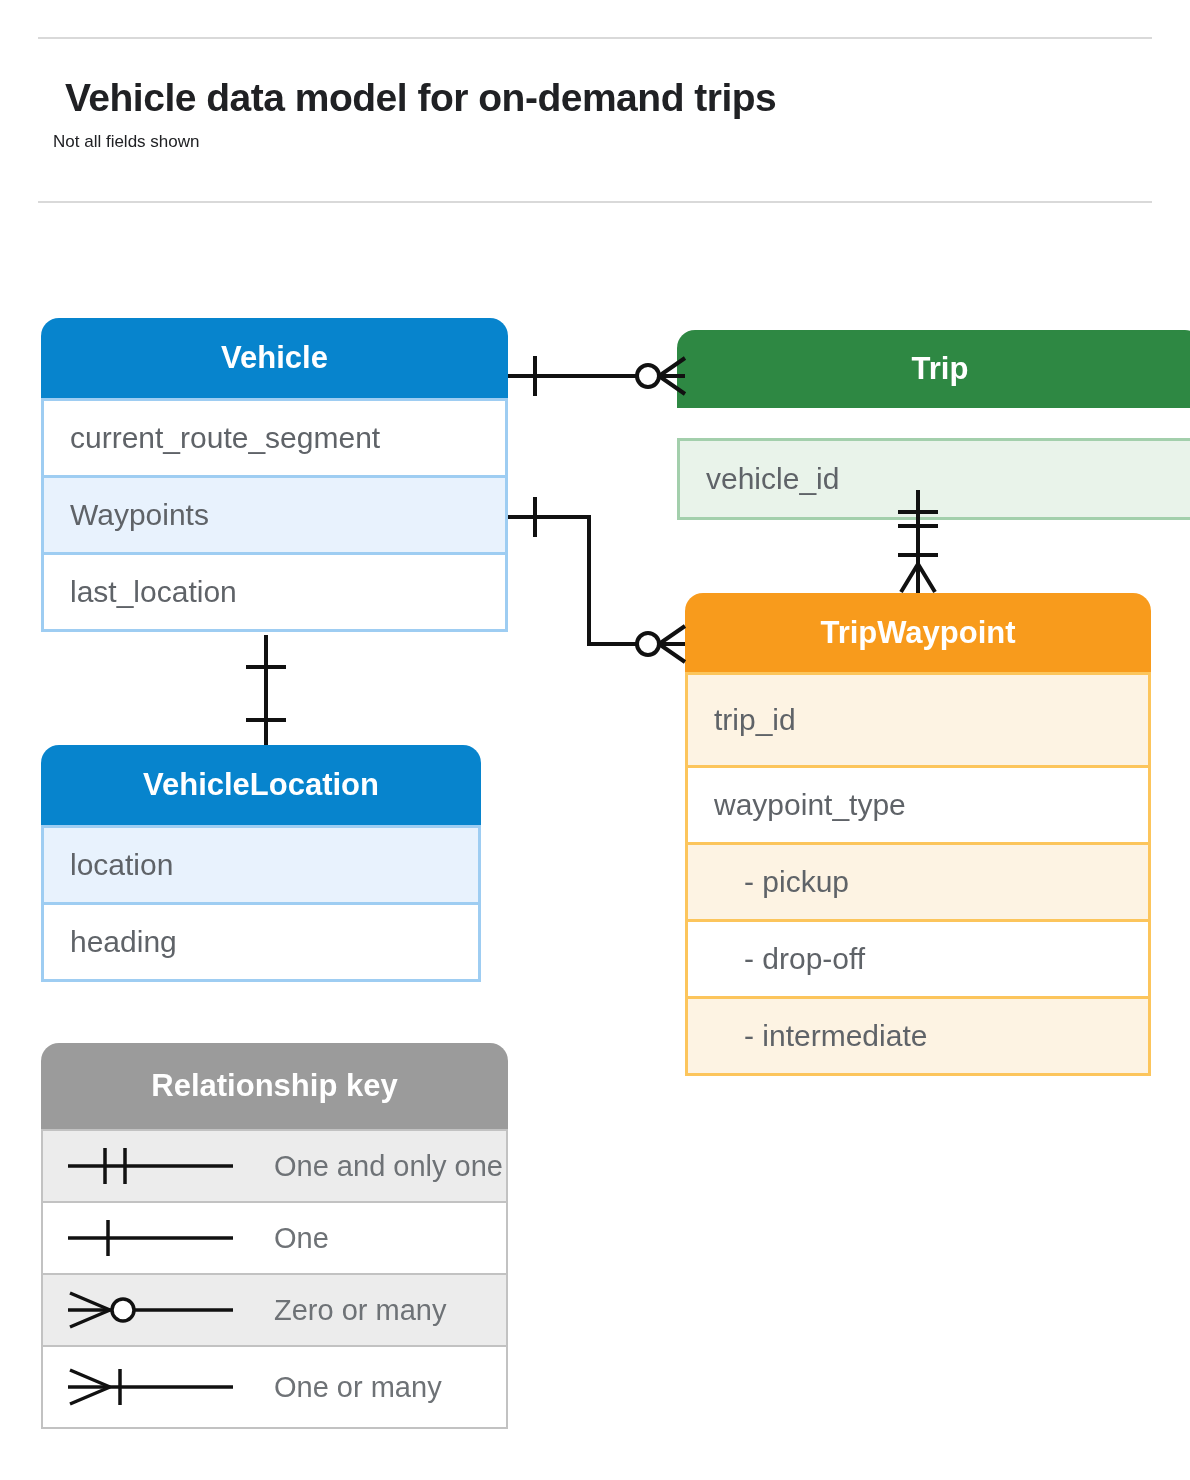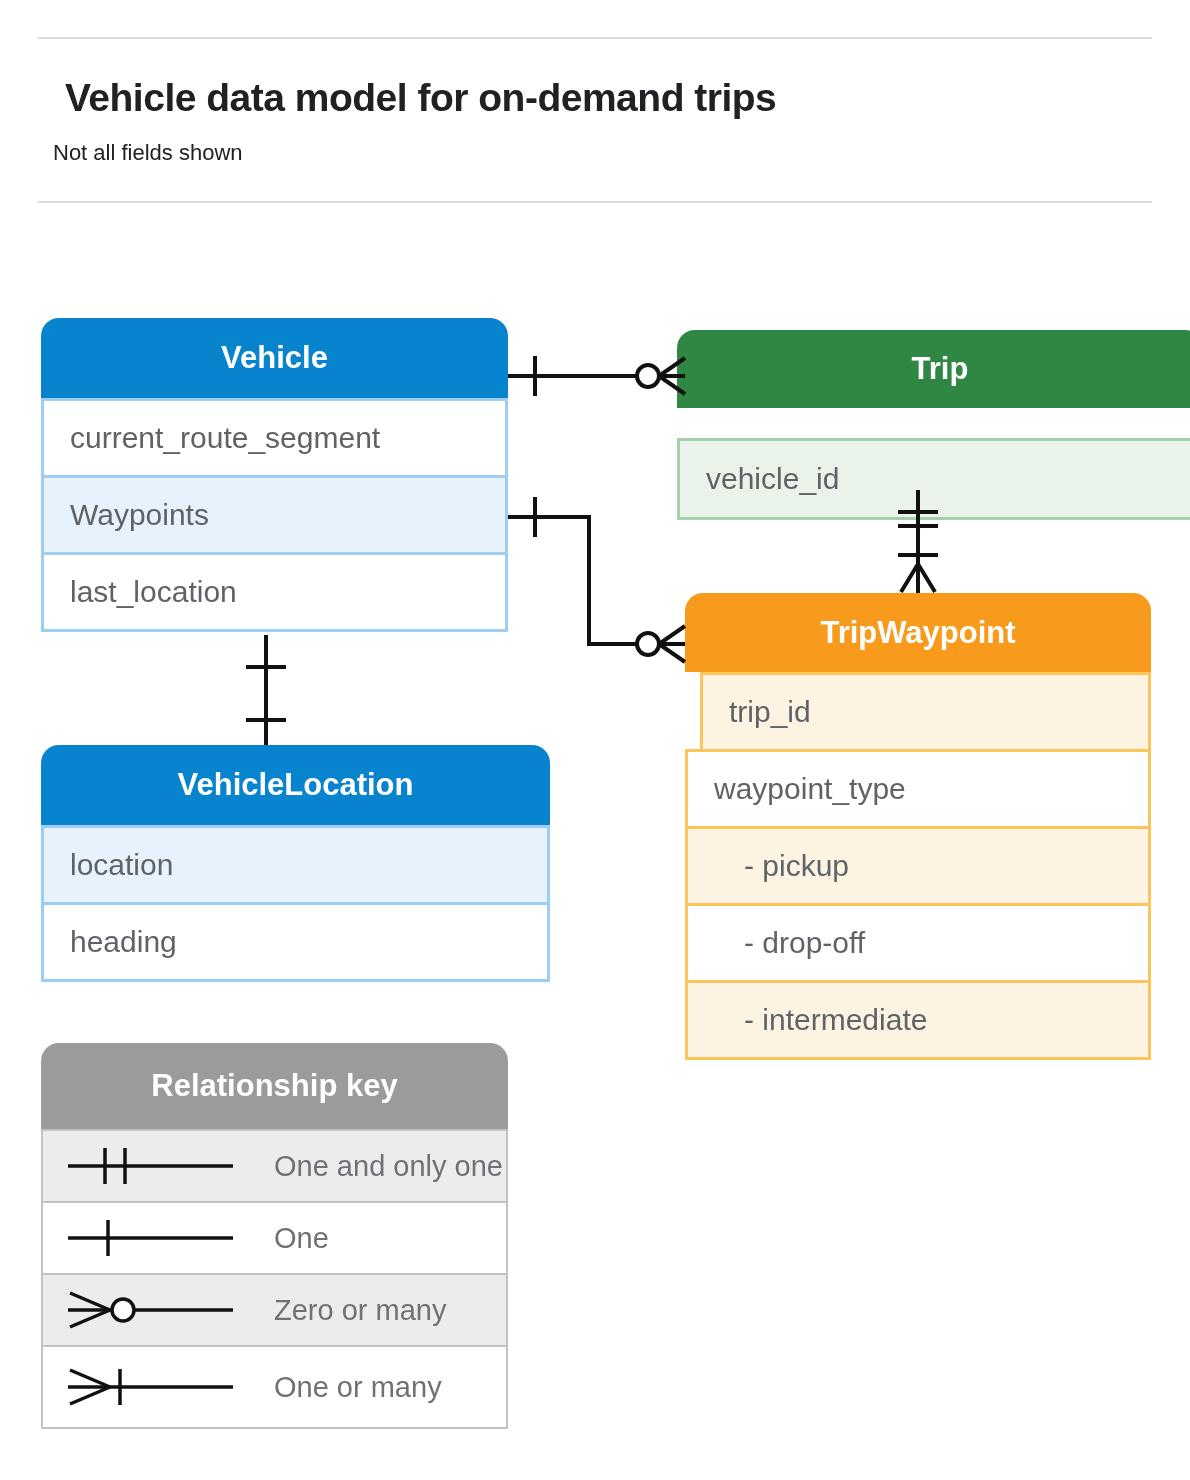--- a/index.html
+++ b/index.html
@@ -9,21 +9,21 @@
     --gray:#9b9b9b; --gray-light:#ececec; --gray-border:#c2c2c2;
     --ink:#111111; --field-text:#5f6368; --title-text:#202124; --rule:#d9d9d9;
   }
   *{margin:0;padding:0;box-sizing:border-box;}
   html,body{background:#ffffff;}
   body{font-family:"Liberation Sans", sans-serif;}
   .canvas{position:relative;width:1190px;height:1480px;background:#ffffff;overflow:hidden;}
 
   .rule{position:absolute;left:38px;width:1114px;height:0;border-top:2px solid var(--rule);}
   .page-title{position:absolute;left:53px;top:76px;font-size:39px;font-weight:700;color:var(--title-text);letter-spacing:-0.5px;margin-left:12px;}
-  .page-subtitle{position:absolute;left:53px;top:140px;font-size:22px;color:var(--title-text);}
+  .page-subtitle{position:absolute;left:53px;top:132px;font-size:17px;color:var(--title-text);}
 
   .entity{position:absolute;z-index:2;border-radius:7px;}
   .entity-header{display:flex;align-items:center;justify-content:center;
     color:#ffffff;font-weight:700;font-size:31px;border-radius:18px 18px 0 0;}
   .row{display:flex;align-items:center;padding-left:26px;font-size:30px;color:var(--field-text);
     background:#ffffff;border:3px solid transparent;}
   .row + .row{margin-top:-3px;}
   .row.indent{padding-left:56px;}
 
   .blue-t .row{border-color:var(--blue-border);}
@@ -87,28 +87,28 @@
     <div class="row" style="height:80px;">last_location</div>
   </div>
 
   <div class="entity green-t" style="left:677px;top:330px;width:526px;">
     <div class="entity-header" style="height:78px;background:var(--green);">Trip</div>
     <div class="row alt" style="height:82px;">vehicle_id</div>
   </div>
 
   <div class="entity orange-t" style="left:685px;top:593px;width:466px;">
     <div class="entity-header" style="height:79px;background:var(--orange);">TripWaypoint</div>
-    <div class="row alt" style="height:80px;margin-left:15px;">trip_id</div>
+    <div class="row alt" style="height:96px;">trip_id</div>
     <div class="row" style="height:80px;">waypoint_type</div>
     <div class="row alt indent" style="height:80px;">- pickup</div>
     <div class="row indent" style="height:80px;">- drop-off</div>
     <div class="row alt indent" style="height:80px;">- intermediate</div>
   </div>
 
-  <div class="entity blue-t" style="left:41px;top:745px;width:509px;">
+  <div class="entity blue-t" style="left:41px;top:745px;width:440px;">
     <div class="entity-header" style="height:80px;background:var(--blue);">VehicleLocation</div>
     <div class="row alt" style="height:80px;">location</div>
     <div class="row" style="height:80px;">heading</div>
   </div>
 
   <div class="entity legend-t" style="left:41px;top:1043px;width:467px;">
     <div class="entity-header" style="height:86px;background:var(--gray);">Relationship key</div>
 
     <div class="row alt" style="height:74px;">
       <svg class="legend-sym" width="175" height="50" viewBox="0 0 175 50" fill="none" stroke="#111111" stroke-width="3.5">

